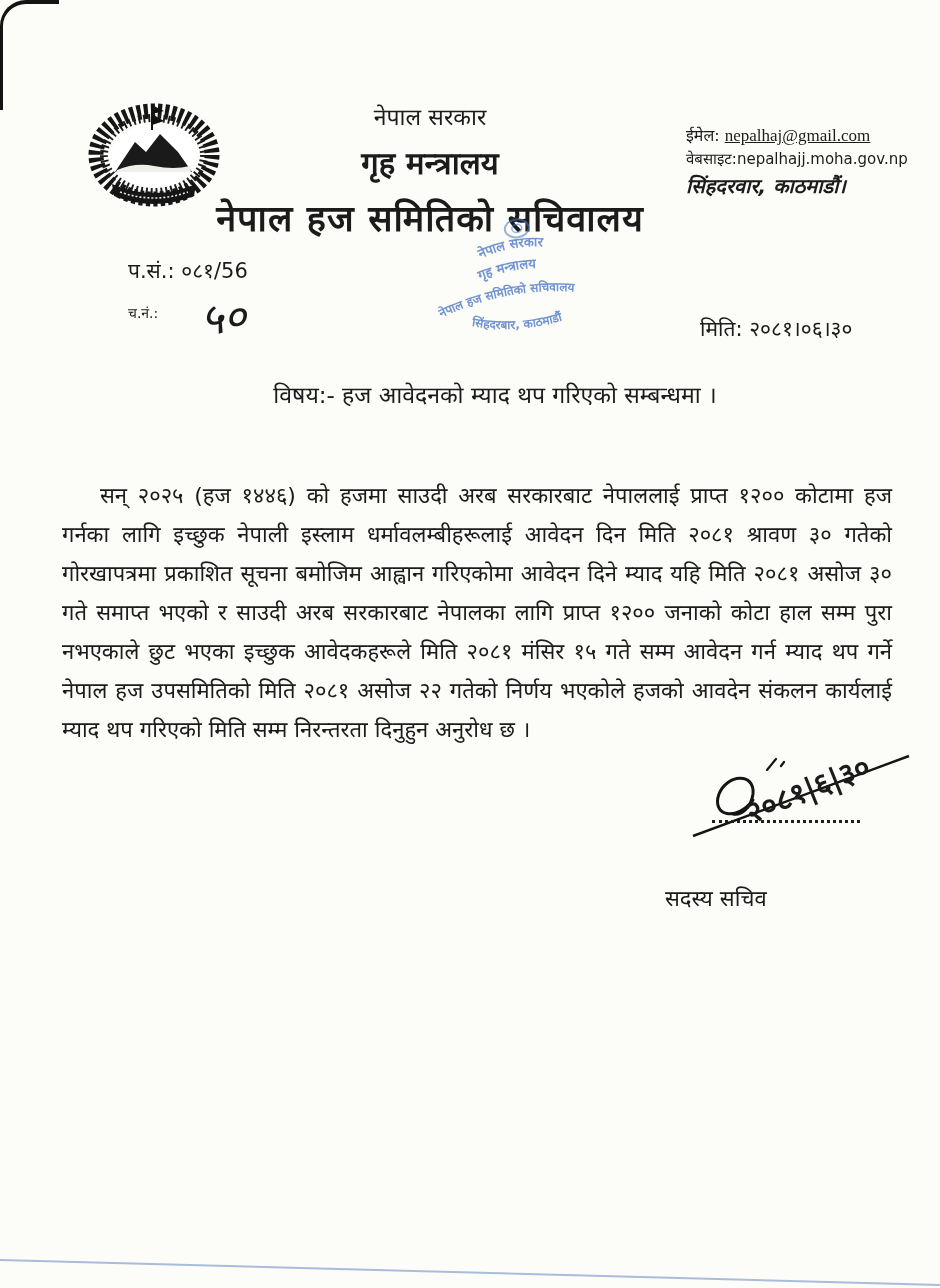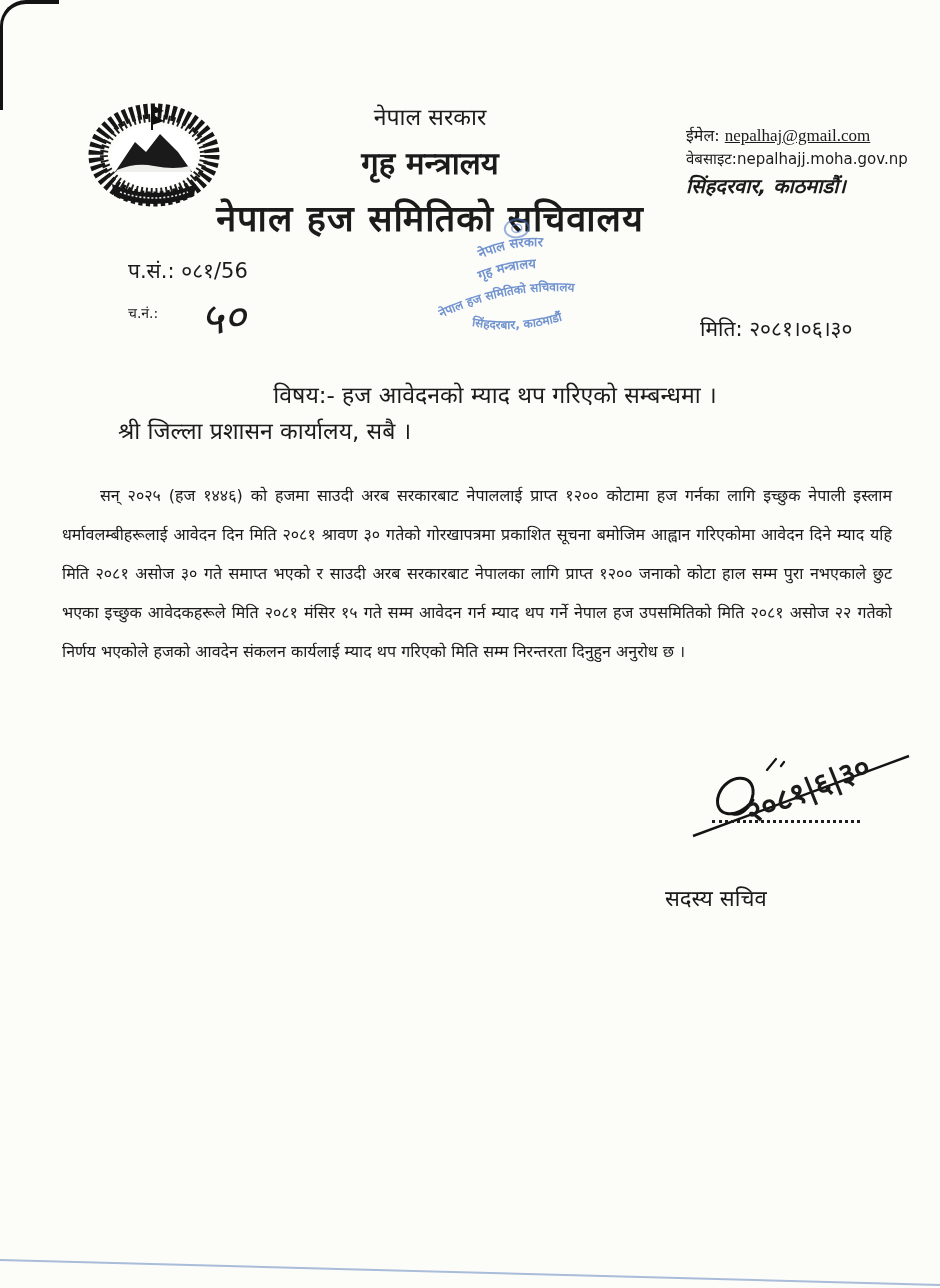--- a/index.html
+++ b/index.html
@@ -38,21 +38,21 @@
     position:absolute;left:200px;top:286px;font-size:44px;font-style:italic;
     font-family:"DejaVu Serif","Liberation Serif",serif;transform:rotate(-6deg);
   }
   .date-line{position:absolute;left:700px;top:298px;font-size:21px;margin-top:16px;}
   
   .subject{position:absolute;left:60px;top:350px;width:870px;text-align:center;font-size:23px;font-weight:500;margin-top:28px;}
   .salutation{position:absolute;left:118px;top:414px;font-size:23px;}
   
   .body-par{
     position:absolute;left:62px;top:476px;width:830px;
-    font-size:16px;line-height:39px;text-align:justify;text-indent:38px;
+    font-size:22px;line-height:39px;text-align:justify;text-indent:38px;
   }
   
   .sig-squiggle{position:absolute;left:655px;top:742px;width:262px;height:104px;}
   .sig-date{
     position:absolute;left:742px;top:768px;font-size:30px;font-weight:600;
     transform:rotate(-22deg);font-family:"DejaVu Serif","Liberation Serif",serif;
     white-space:nowrap;
   }
   .sig-dots{position:absolute;left:712px;top:820px;width:148px;border-bottom:3px dotted #1e1e1e;}
   .sig-name{position:absolute;left:665px;top:846px;width:240px;text-align:center;font-size:21px;}
@@ -113,21 +113,20 @@
   </div>
 
   <div class="ref-psn"><span>प.सं.:</span> <span>०८१/56</span></div>
   <div class="ref-chn"><span>च.नं.:</span></div>
   <div class="handwritten-no">५०</div>
 
   <div class="date-line"><span>मिति:</span> <span>२०८१।०६।३०</span></div>
 
   <div class="subject">विषय:- हज आवेदनको म्याद थप गरिएको सम्बन्धमा ।</div>
 
-  <div class="salutation">श्री जिल्ला प्रशासन कार्यालय, सबै ।</div>
 
   <div class="body-par">सन् २०२५ (हज १४४६) को हजमा साउदी अरब सरकारबाट नेपाललाई प्राप्त १२०० कोटामा हज गर्नका लागि इच्छुक नेपाली इस्लाम धर्मावलम्बीहरूलाई आवेदन दिन मिति २०८१ श्रावण ३० गतेको गोरखापत्रमा प्रकाशित सूचना बमोजिम आह्वान गरिएकोमा आवेदन दिने म्याद यहि मिति २०८१ असोज ३० गते समाप्त भएको र साउदी अरब सरकारबाट नेपालका लागि प्राप्त १२०० जनाको कोटा हाल सम्म पुरा नभएकाले छुट भएका इच्छुक आवेदकहरूले मिति २०८१ मंसिर १५ गते सम्म आवेदन गर्न म्याद थप गर्ने नेपाल हज उपसमितिको मिति २०८१ असोज २२ गतेको निर्णय भएकोले हजको आवदेन संकलन कार्यलाई म्याद थप गरिएको मिति सम्म निरन्तरता दिनुहुन अनुरोध छ ।</div>
 
   <div class="sig-squiggle">
     <svg viewBox="0 0 262 104" width="262" height="104">
       <path d="M98,58 C82,80 56,74 64,52 C72,32 100,30 98,52 C96,66 86,74 78,72" stroke="#141414" stroke-width="3" fill="none" stroke-linecap="round"></path>
       <path d="M38,94 L254,14" stroke="#141414" stroke-width="2.4" fill="none"></path>
       <path d="M112,28 l9,-11" stroke="#141414" stroke-width="2.2" fill="none" stroke-linecap="round"></path>
       <path d="M126,24 l3,-4" stroke="#141414" stroke-width="2.2" fill="none" stroke-linecap="round"></path>
     </svg>

